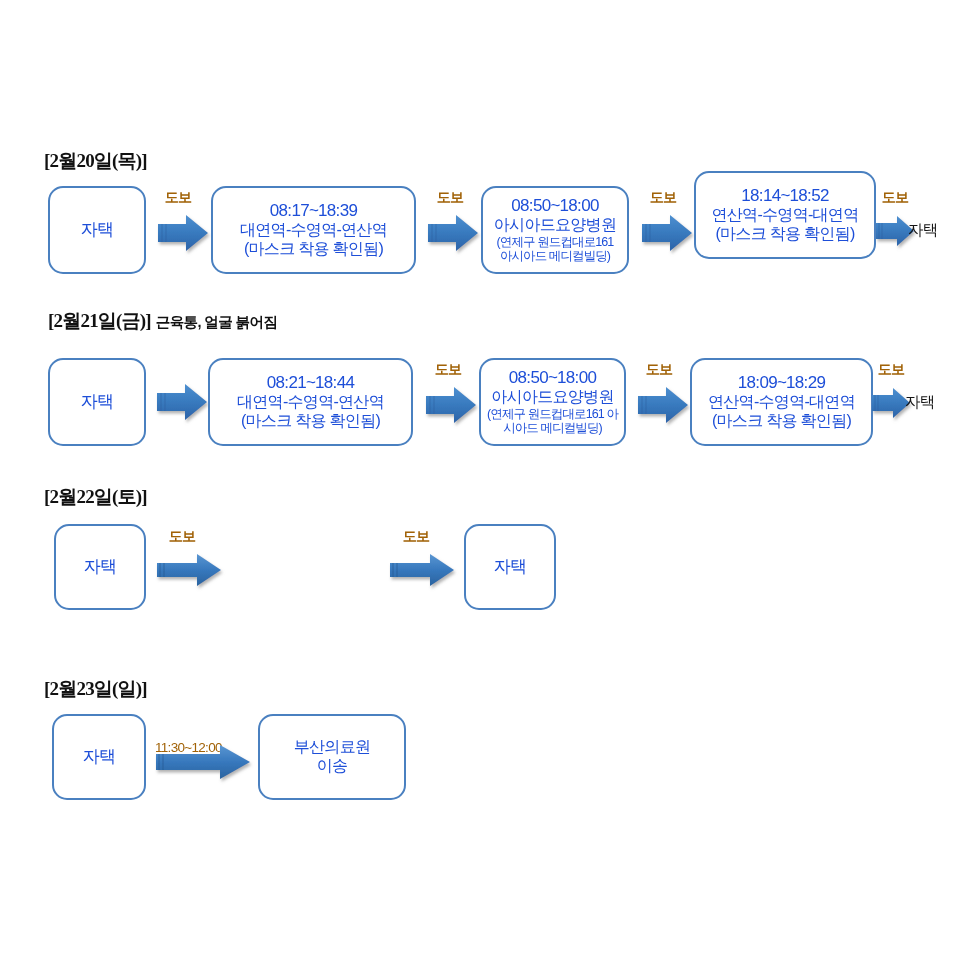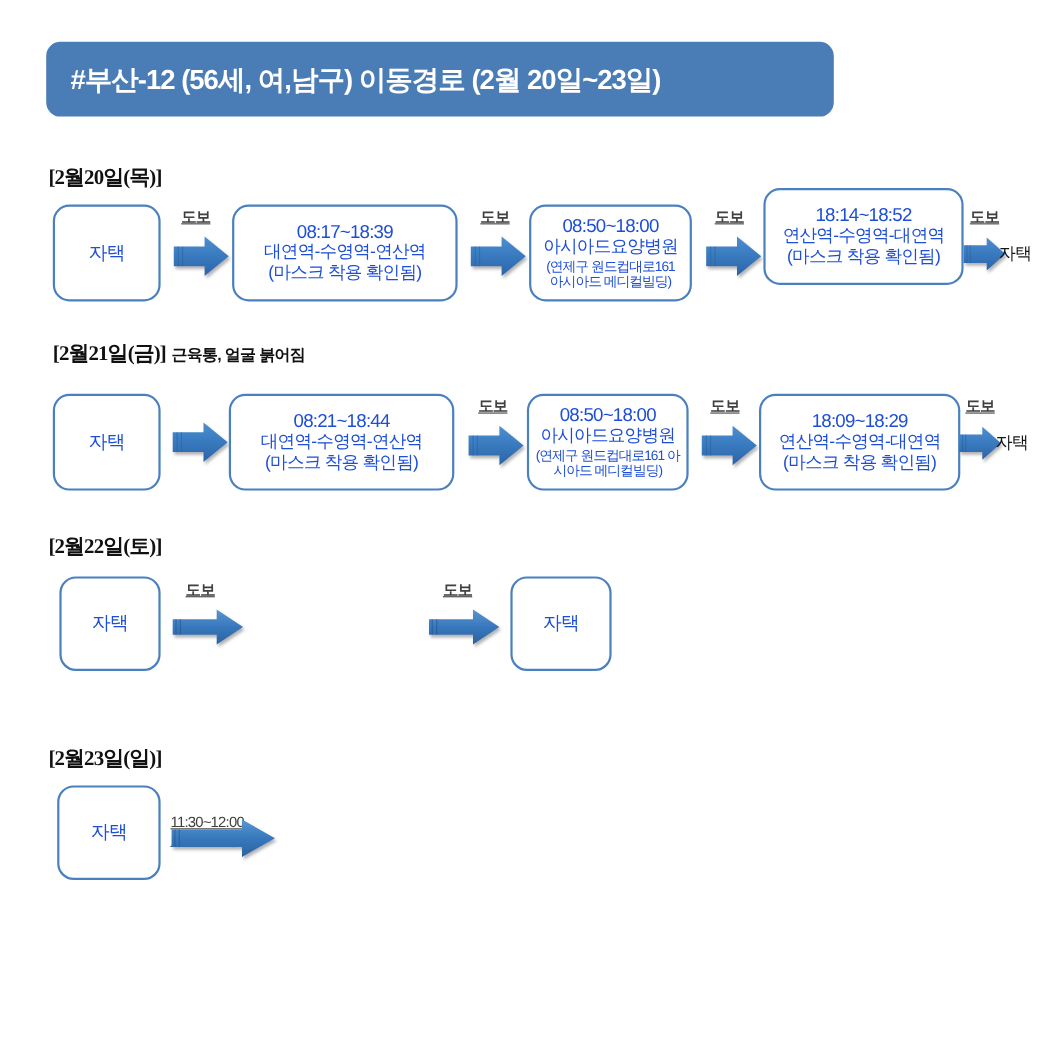--- a/index.html
+++ b/index.html
@@ -102,46 +102,42 @@
     color: #151515;
     white-space: nowrap;
   }
 
   
   .arrow-cap {
     position: absolute;
     font-size: 14px;
     font-weight: bold;
     letter-spacing: -0.7px;
-    color: #404040;
+    color: #a16207;
     white-space: nowrap;
     text-align: center;
     line-height: 1.2;
-    text-decoration: underline;
   }
   .arrow-cap.two-line {
     font-size: 13.5px;
     font-weight: normal;
     text-align: left;
   }
 
   
   .arrow {
     position: absolute;
   }
   .arrow svg { display: block; overflow: visible; }
 </style>
 </head>
 <body>
 
 <div class="canvas">
 
-  <div class="title-banner">
-    <span class="title-text">#부산-12 (56세, 여,남구) 이동경로 (2월 20일~23일)</span>
-  </div>
 
   <svg width="0" height="0" style="position:absolute" aria-hidden="true">
     <defs>
       <linearGradient id="agrad" x1="0" y1="0" x2="0" y2="1">
         <stop offset="0%" stop-color="#4d8fd0"></stop>
         <stop offset="45%" stop-color="#3a7cc0"></stop>
         <stop offset="100%" stop-color="#2b63a8"></stop>
       </linearGradient>
       <linearGradient id="agrad2" x1="0" y1="0" x2="0" y2="1">
         <stop offset="0%" stop-color="#5a96d2"></stop>
@@ -338,14 +334,18 @@
   </div>
   <div class="arrow" style="left:154px; top:742px;">
     <svg width="98" height="40" viewBox="0 0 98 40">
       <g filter="url(#ashadow)">
         <path d="M2 12 H66 V3 L96 20 L66 37 V28 H2 Z" fill="url(#agrad2)"></path>
         <path d="M5 12 V28 M9 12 V28" stroke="#23578f" stroke-width="1.1" opacity="0.6"></path>
       </g>
     </svg>
   </div>
 
+  <div class="node" style="left:258px; top:714px; width:148px; height:86px;">
+    <span class="l-main">부산의료원</span>
+    <span class="l-main">이송</span>
+  </div>
 
 </div>
 
 </body></html>

